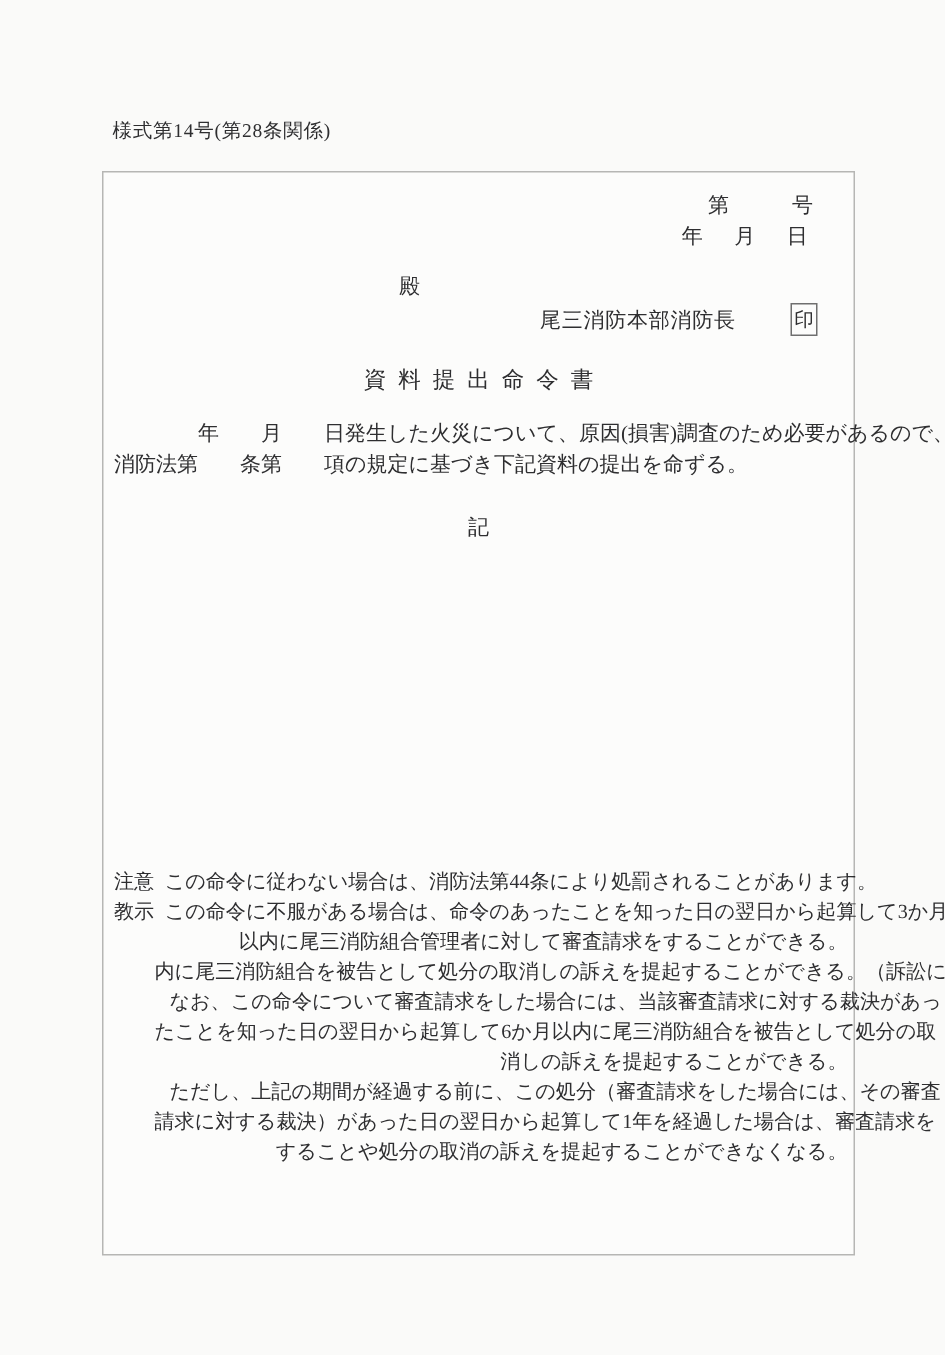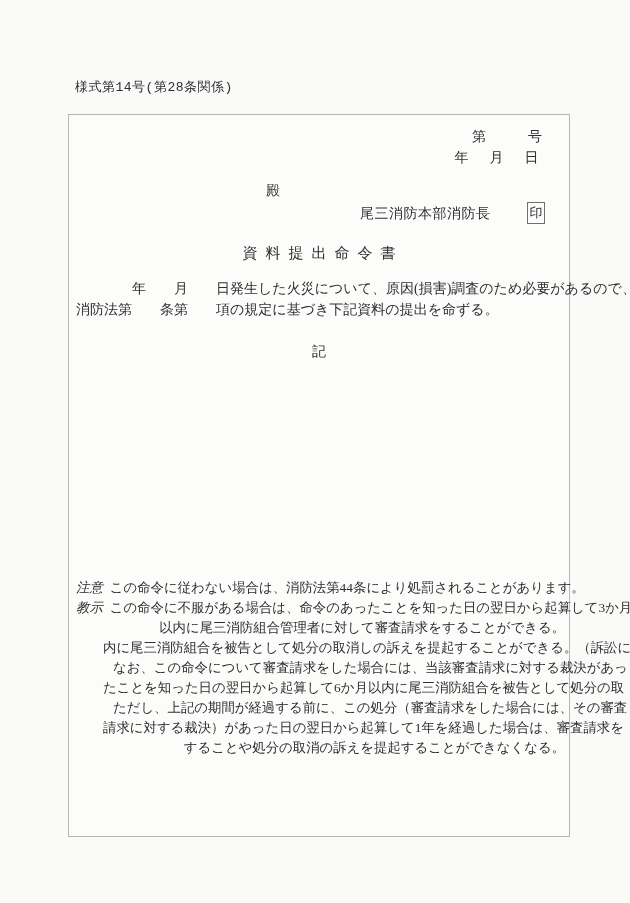--- a/index.html
+++ b/index.html
@@ -7,21 +7,21 @@
     width:630px;height:903px;
     background:#fafaf9;
     font-family:"Liberation Serif","DejaVu Serif",serif;
     color:#2e2e30;
     position:relative;
     overflow:hidden;
   }
   .sheet{position:absolute;inset:0;}
   .form-label{
     position:absolute;left:75px;top:78px;
-    font-size:13px;letter-spacing:0.5px;font-family:Liberation Mono, monospace;
+    font-size:13px;letter-spacing:0.5px;
   }
   .doc-box{
     position:absolute;left:68px;top:114px;
     width:492px;height:721px;
     border:1px solid #b6b6b4;
     background:#fcfcfb;
     padding-left:8px;
   }
   .doc-number{
     position:absolute;top:13px;right:27px;
@@ -55,21 +55,21 @@
   .body-line-2{top:186px;}
   .center-mark{
     position:absolute;top:228px;left:0;width:100%;
     text-align:center;font-size:14px;
   }
   .notice{
     position:absolute;top:463px;left:7px;right:4px;
     font-size:13.4px;line-height:20px;
   }
   .n-line{white-space:nowrap;}
-  .n-label{margin-right:7px;font-style:italic;}
+  .n-label{margin-right:7px;}
   .ind2{padding-left:27px;text-align:right;}
   .ind3{padding-left:37px;}
 </style>
 </head>
 <body>
 
 <div class="sheet">
 
   <div class="form-label">様式第14号(第28条関係)</div>
 
@@ -90,19 +90,20 @@
 
     <div class="center-mark">記</div>
 
     <div class="notice">
       <div class="n-line"><span class="n-label">注意</span><span>この命令に従わない場合は、消防法第44条により処罰されることがあります。</span></div>
       <div class="n-line"><span class="n-label">教示</span><span>この命令に不服がある場合は、命令のあったことを知った日の翌日から起算して3か月</span></div>
       <div class="n-line ind2"><span>以内に尾三消防組合管理者に対して審査請求をすることができる。</span></div>
       <div class="n-line ind2"><span>内に尾三消防組合を被告として処分の取消しの訴えを提起することができる。（訴訟に</span></div>
       <div class="n-line ind3"><span>なお、この命令について審査請求をした場合には、当該審査請求に対する裁決があっ</span></div>
       <div class="n-line ind2"><span>たことを知った日の翌日から起算して6か月以内に尾三消防組合を被告として処分の取</span></div>
+      <div class="n-line ind2"><span>消しの訴えを提起することができる。</span></div>
       <div class="n-line ind3"><span>ただし、上記の期間が経過する前に、この処分（審査請求をした場合には、その審査</span></div>
       <div class="n-line ind2"><span>請求に対する裁決）があった日の翌日から起算して1年を経過した場合は、審査請求を</span></div>
       <div class="n-line ind2"><span>することや処分の取消の訴えを提起することができなくなる。</span></div>
     </div>
 
   </div>
 </div>
 
 </body></html>

